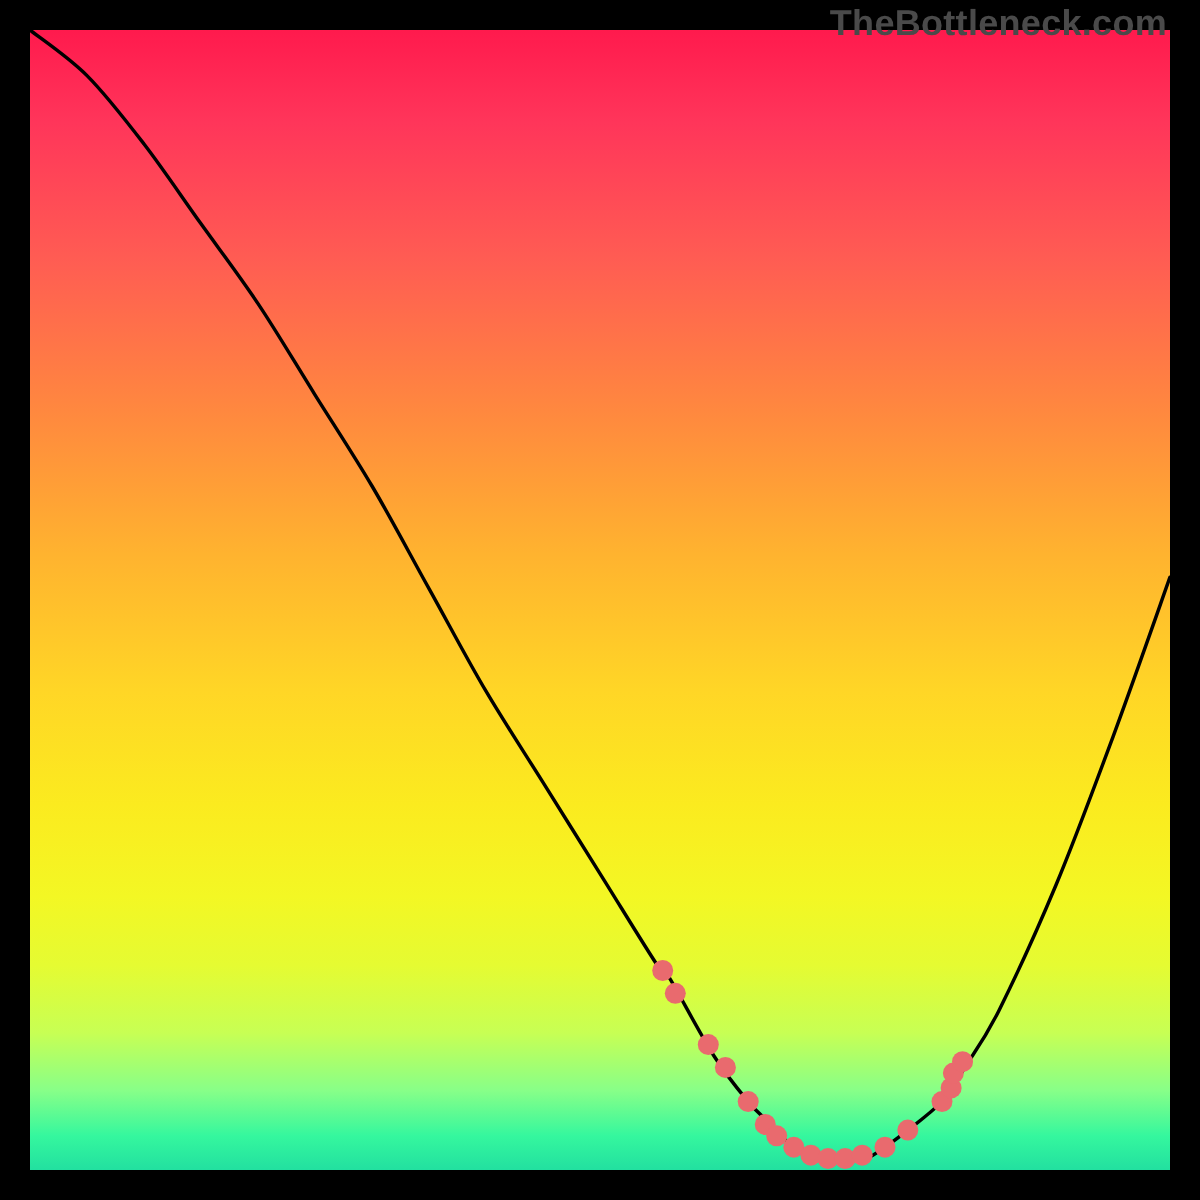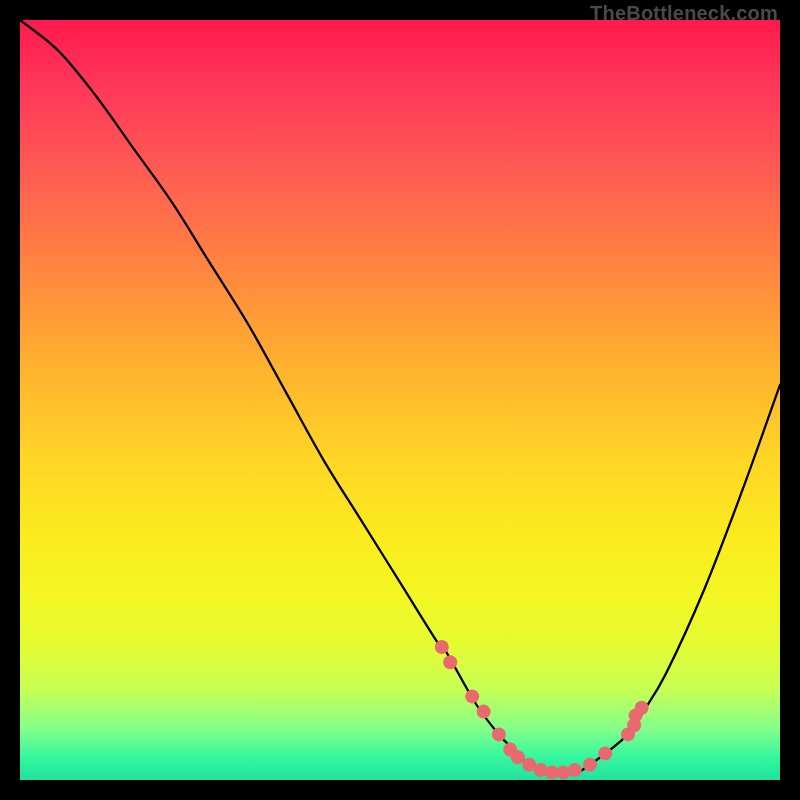--- a/index.html
+++ b/index.html
@@ -40,21 +40,21 @@
       #88ff88 93%,
       #35f79e 97%,
       #22e0a0 100%
     );
   }
   .attribution {
     position: absolute;
     top: 2px;
     right: 22px;
     color: #4a4a4a;
-    font-size: 20px;
+    font-size: 24px;
     font-weight: 600;
     letter-spacing: 0.2px;
   }
   svg.overlay {
     position: absolute;
     left: 0;
     top: 0;
     width: 760px;
     height: 760px;
     pointer-events: none;

